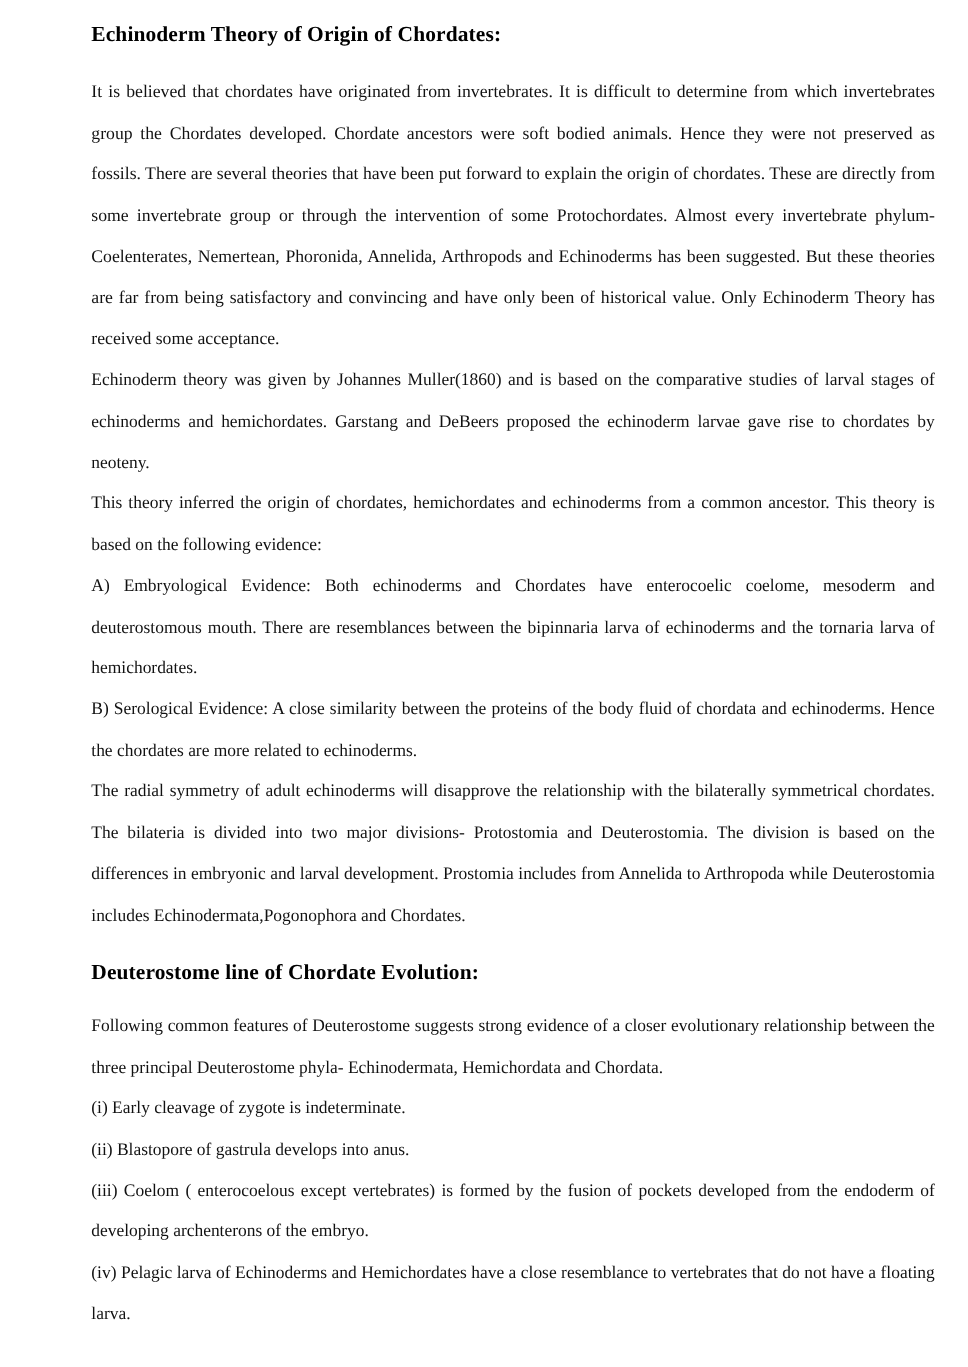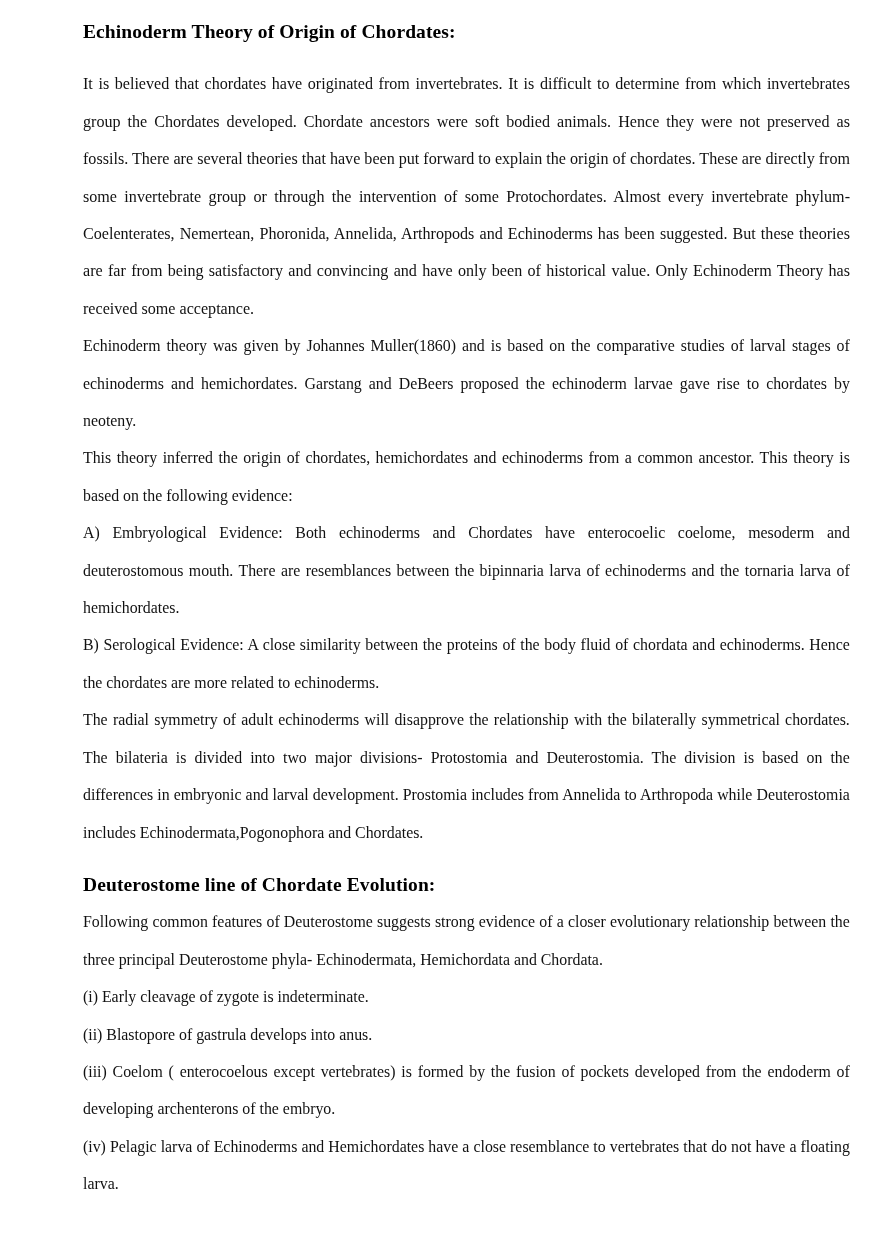--- a/index.html
+++ b/index.html
@@ -35,21 +35,21 @@
   .heading {
     font-family: "Liberation Serif", "DejaVu Serif", serif;
     font-weight: bold;
     font-size: 19.5px;
     line-height: 1.25;
     letter-spacing: 0.1px;
     color: #000;
     margin: 0;
   }
   #heading-1 { margin-top: 20px; }
-  #heading-2 { margin-top: 22px; margin-bottom: 6px; }
+  #heading-2 { margin-top: 22px; margin-bottom: 17px; }
 
   
   .para {
     font-size: 16.1px;
     line-height: 37.4px;
     text-align: justify;
     text-justify: inter-word;
     margin: 0;
     color: #111;
     hyphens: none;

